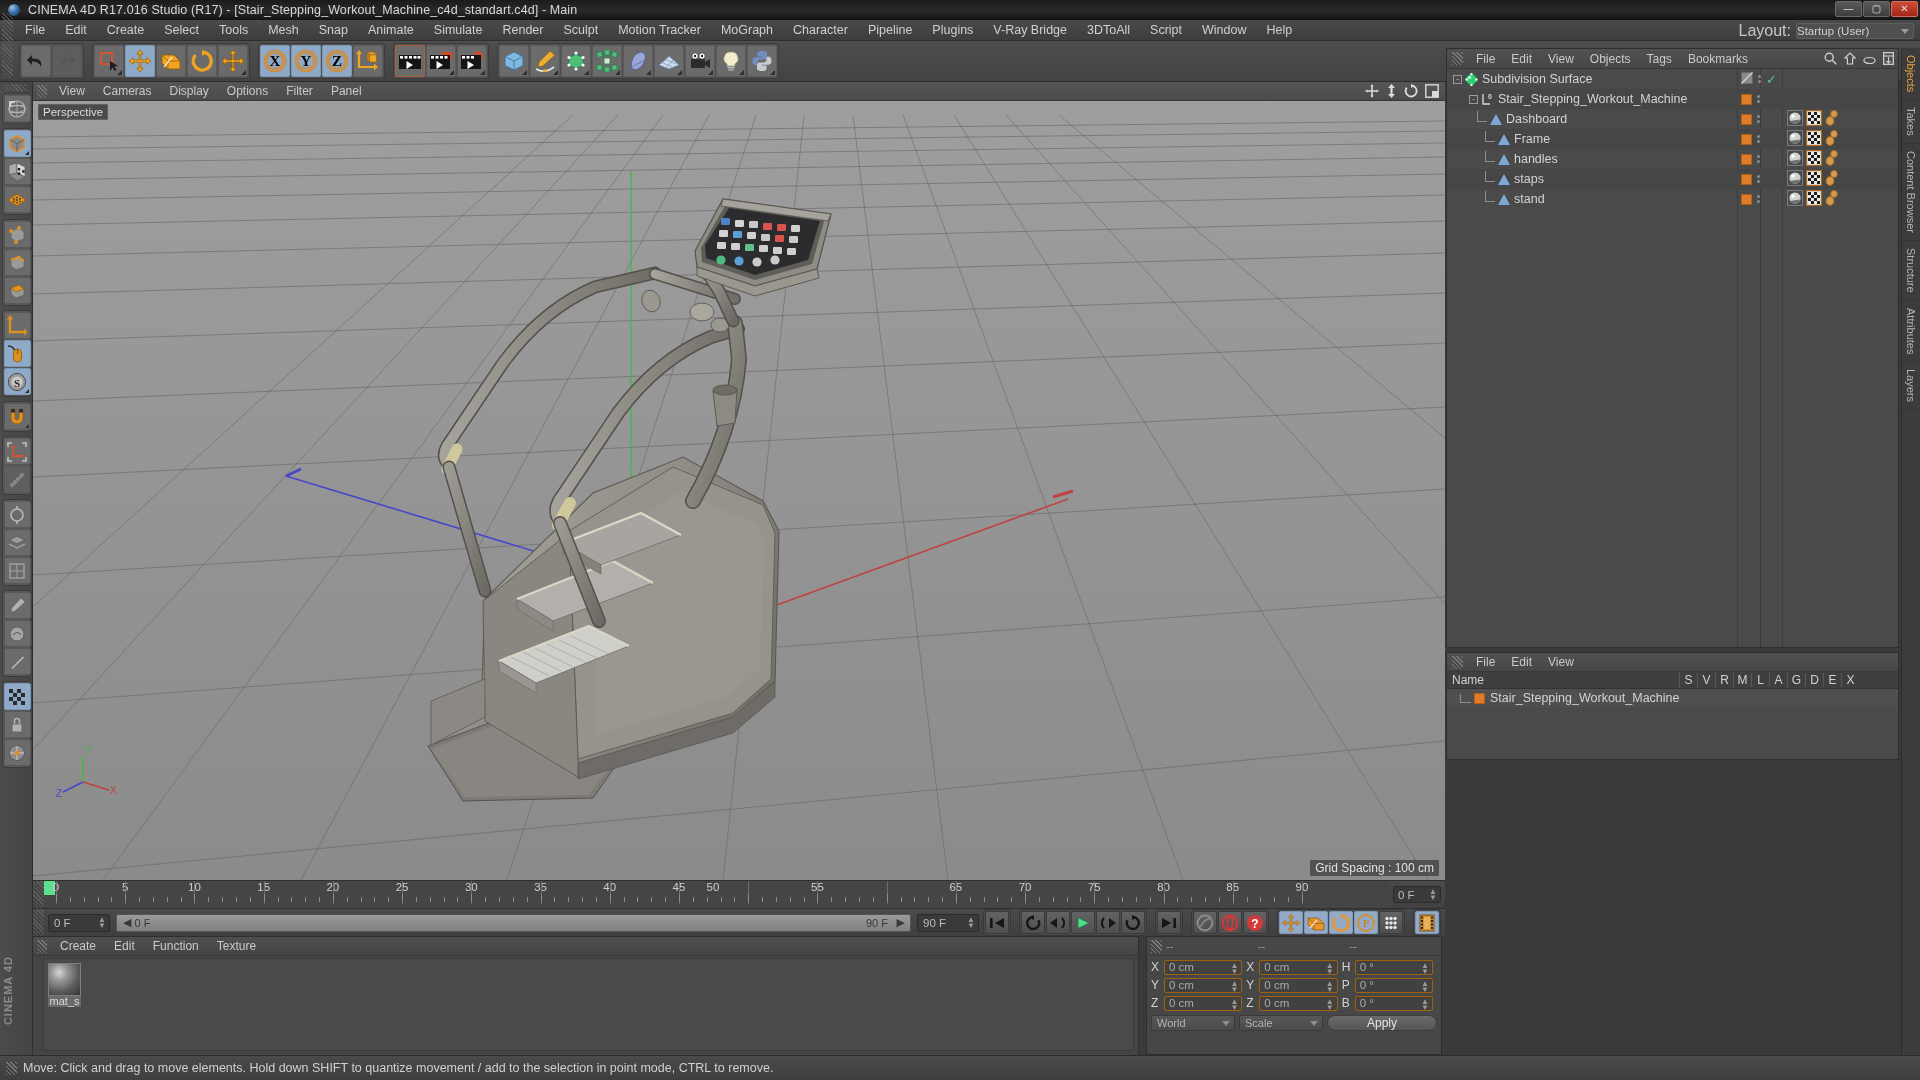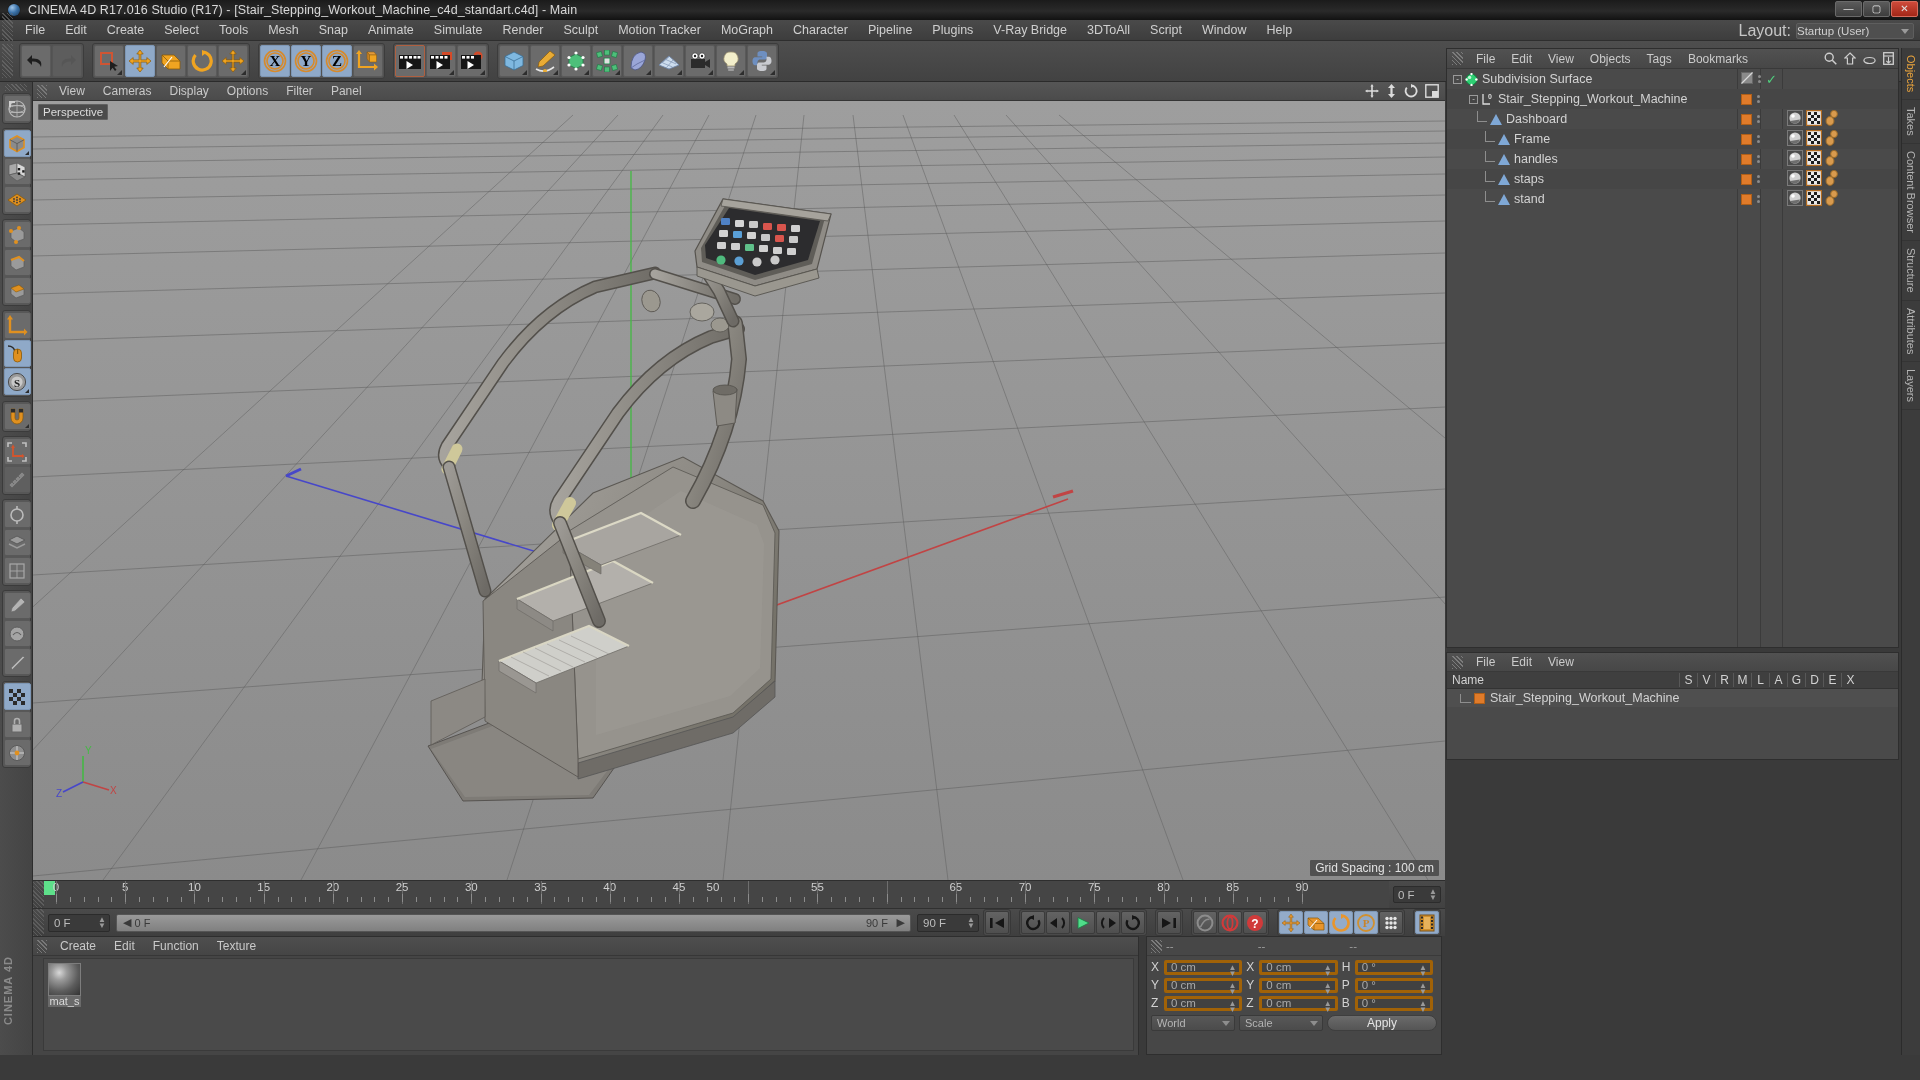--- a/index.html
+++ b/index.html
@@ -225,21 +225,21 @@
     position:absolute; left:1146px; top:936px; width:296px; height:119px;
     background:#474747; border:1px solid #2e2e2e;
   }
   .cd-top{ height:19px; display:flex; align-items:center; border-bottom:1px solid #3a3a3a;}
   .cd-top .g{width:11px;height:13px;margin:0 4px;background-image:repeating-linear-gradient(45deg,#7c7c7c 0 1px,transparent 1px 3px);}
   .cd-top .dd{ flex:1; text-align:left; font-size:11.5px;color:#9f9f9f;}
   .cd-rows{ padding:3px 4px 0 4px;}
   .cd-row{ display:flex; align-items:center; height:16px; margin-bottom:2px; }
   .cd-lbl{ width:13px; font-size:12px; color:#d2d2d2;}
   .cd-inp{
-    flex:1; height:15px; background:#414141; border:3px solid #a16207; border-radius:2px;
+    flex:1; height:15px; background:#414141; border:1px solid #a16207; border-radius:2px;
     font-size:11.5px; color:#a9a9a9; display:flex; align-items:center; padding-left:4px; position:relative; margin-right:4px;
   }
   .cd-btns{ display:flex; gap:4px; padding:2px 4px 0 4px; align-items:center;}
   .cd-sel{
     height:16px; background:linear-gradient(to bottom,#585858,#4b4b4b); border:1px solid #3a3a3a;
     border-radius:2px; font-size:11px; color:#b4b4b4; display:flex;align-items:center;padding-left:5px;position:relative;
   }
   .cd-sel .arr{position:absolute;right:4px;top:5px;border-left:4px solid transparent;border-right:4px solid transparent;border-top:5px solid #8e8e8e;}
   .cd-apply{ flex:1;height:16px;background:linear-gradient(to bottom,#6b6b6b,#555);border:1px solid #3e3e3e;border-radius:8px;
     font-size:12px;color:#e4e4e4;display:flex;align-items:center;justify-content:center;}
@@ -1672,14 +1672,18 @@
 
   <div class="vtabs" id="vtabs">
       <div class="vtab active">Objects</div>
       <div class="vtab">Takes</div>
       <div class="vtab">Content Browser</div>
       <div class="vtab">Structure</div>
       <div class="vtab">Attributes</div>
       <div class="vtab">Layers</div>
     </div>
 
+  <div class="statusbar">
+    <div class="g"></div>
+    <div class="st-text">Move: Click and drag to move elements. Hold down SHIFT to quantize movement / add to the selection in point mode, CTRL to remove.</div>
+  </div>
 
 </div>
 
 </body></html>

